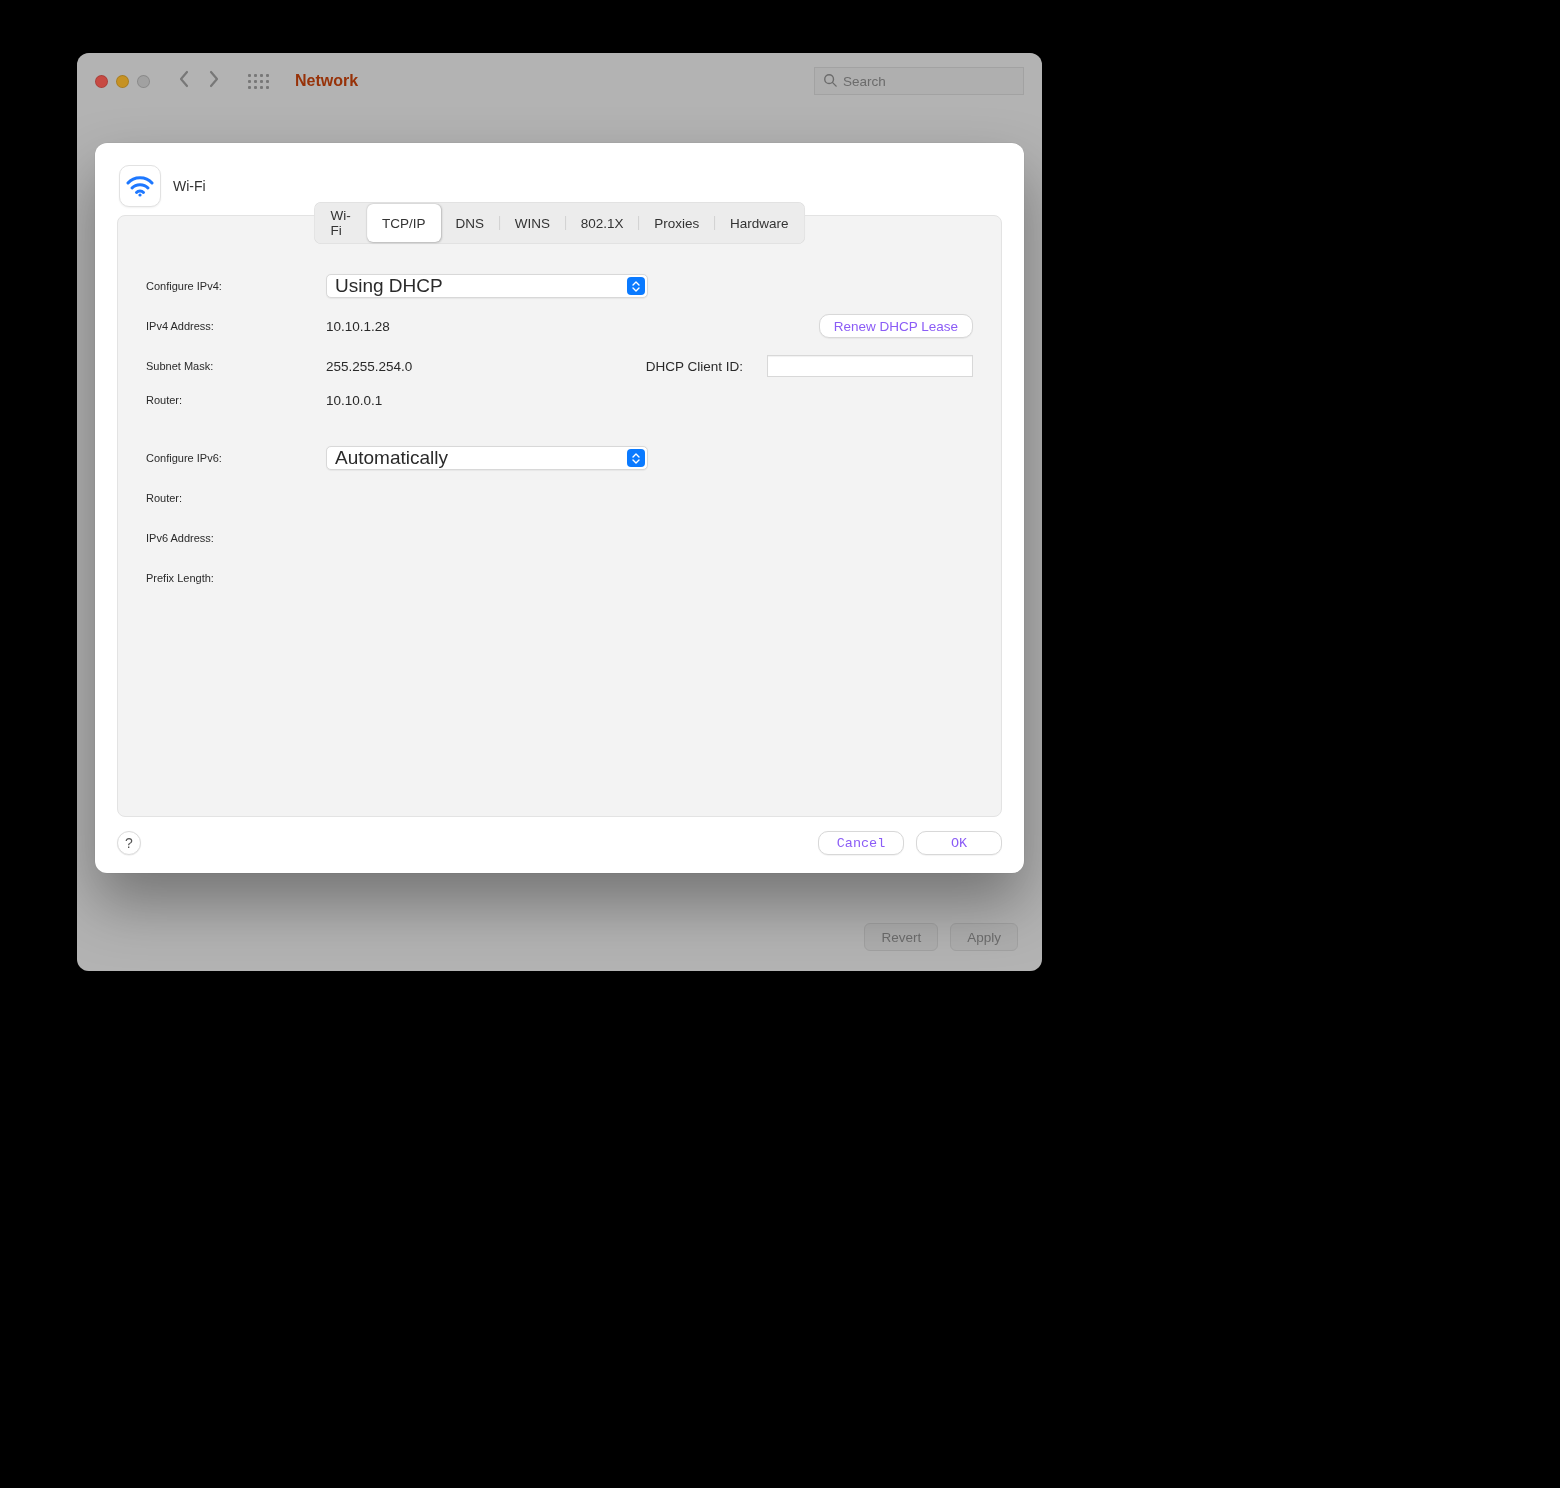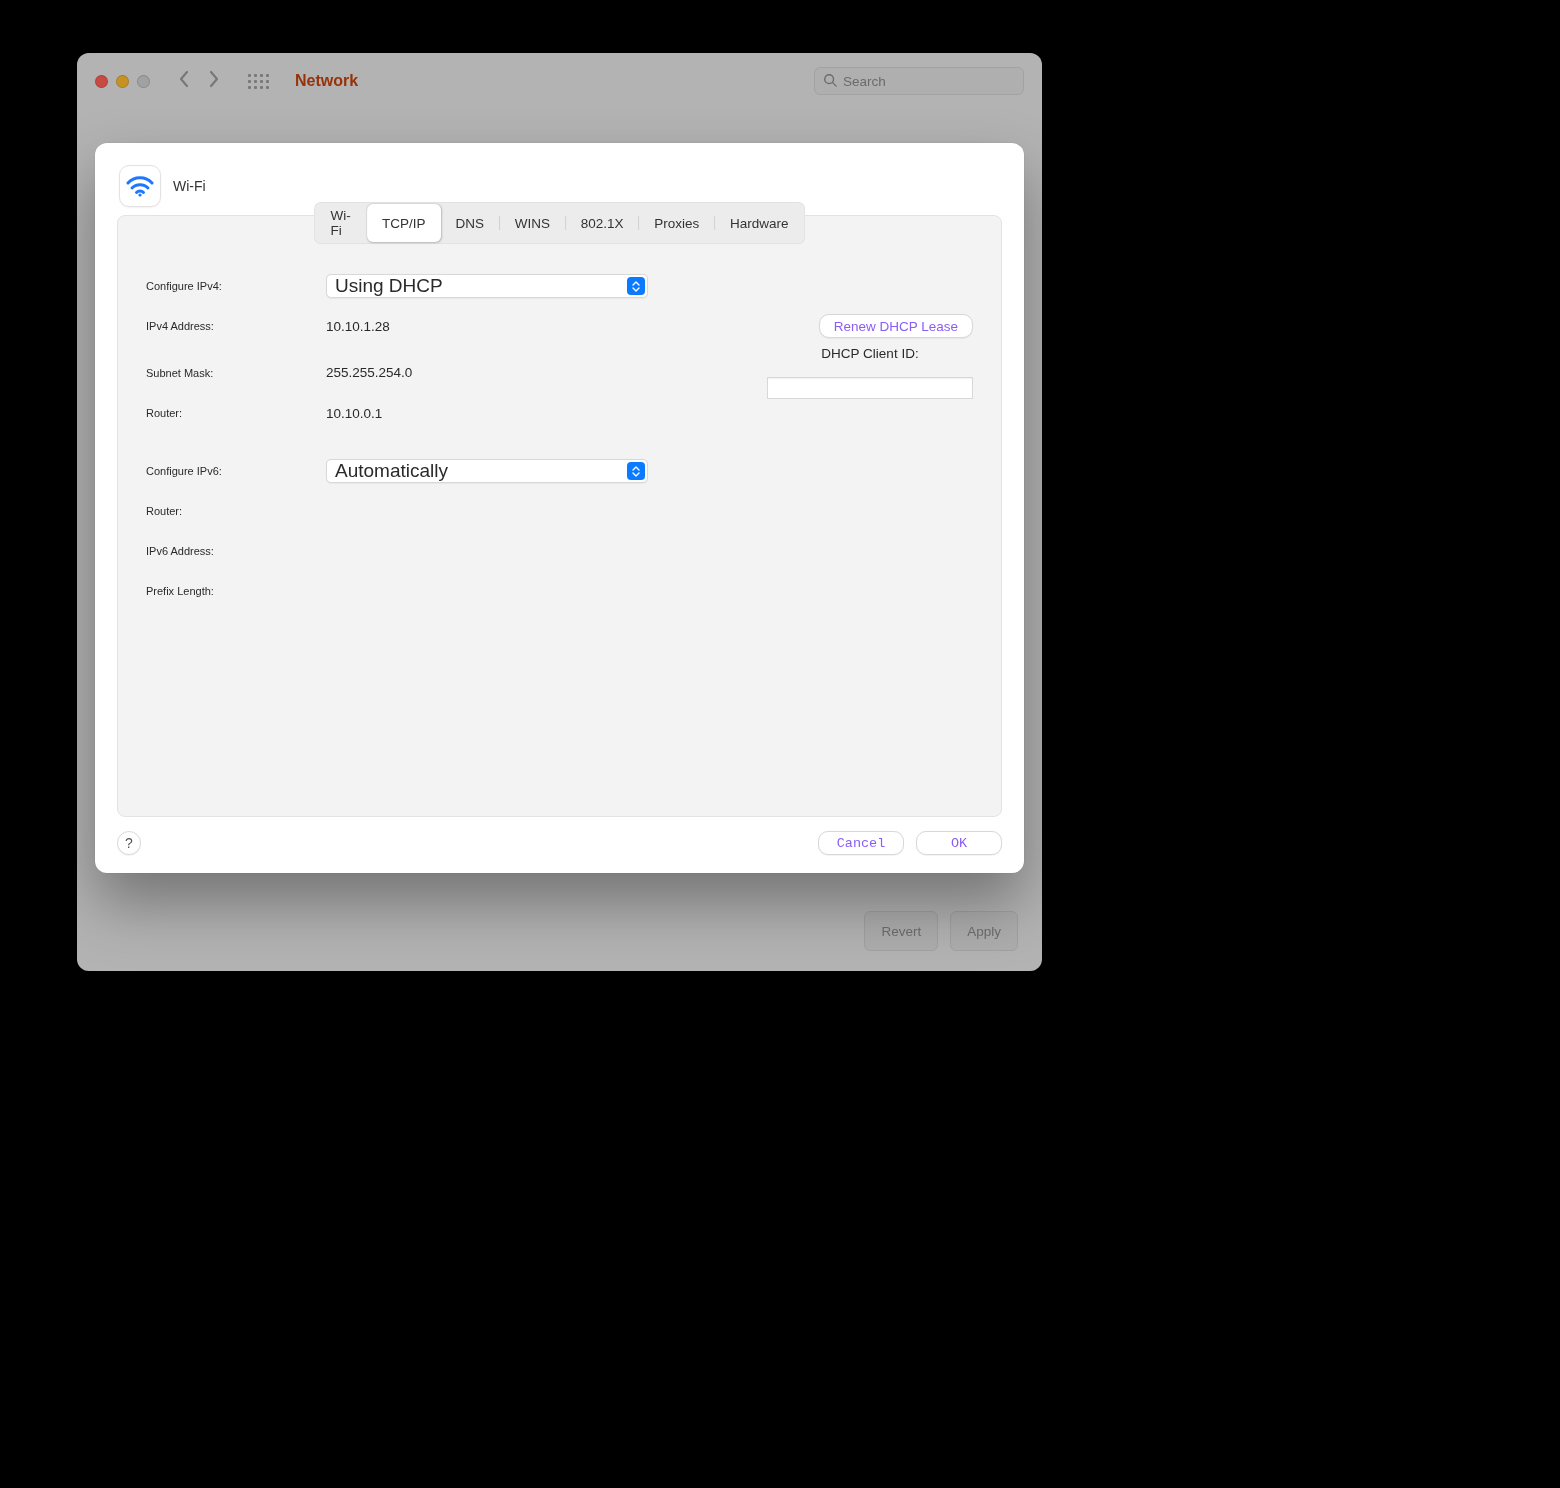--- a/index.html
+++ b/index.html
@@ -82,37 +82,37 @@
       font-size: 16px;
       font-weight: 600;
       color: #c2410c;
     }
     .searchbox {
       margin-left: auto;
       width: 210px;
       height: 28px;
       background: #e0e0e0;
       border: 1px solid #d0d0d0;
-      border-radius: 6px;
+      border-radius: 0;
       display: flex;
       align-items: center;
       padding: 0 8px;
       gap: 6px;
       color: #8a8a8a;
       font-size: 13.5px;
     }
     .parent-footer {
       position: absolute;
       right: 24px;
       bottom: 20px;
       display: flex;
       gap: 12px;
     }
     .btn-muted {
-      height: 40px;
+      height: 28px;
       padding: 0 16px;
       border-radius: 6px;
       background: #dedede;
       border: 1px solid #cfcfcf;
       color: #8c8c8c;
       font-size: 13.5px;
       display: flex;
       align-items: center;
       justify-content: center;
     }
@@ -409,21 +409,21 @@
           <div class="lbl">IPv4 Address:</div>
           <div class="val">10.10.1.28</div>
           <div class="right-col">
             <div class="btn">Renew DHCP Lease</div>
           </div>
         </div>
 
         <div class="row">
           <div class="lbl">Subnet Mask:</div>
           <div class="val">255.255.254.0</div>
-          <div style="margin-left:auto; display:flex; align-items:center; gap:16px;flex-direction:column;">
+          <div style="margin-left:auto; display:flex; align-items:center; gap:24px;">
             <div class="val" style="text-align:right">DHCP Client ID:</div>
             <input class="text-input" value="" style="">
           </div>
         </div>
 
 
         <div class="row" style="margin-top:-6px;">
           <div class="lbl">Router:</div>
           <div class="val">10.10.0.1</div>
         </div>

